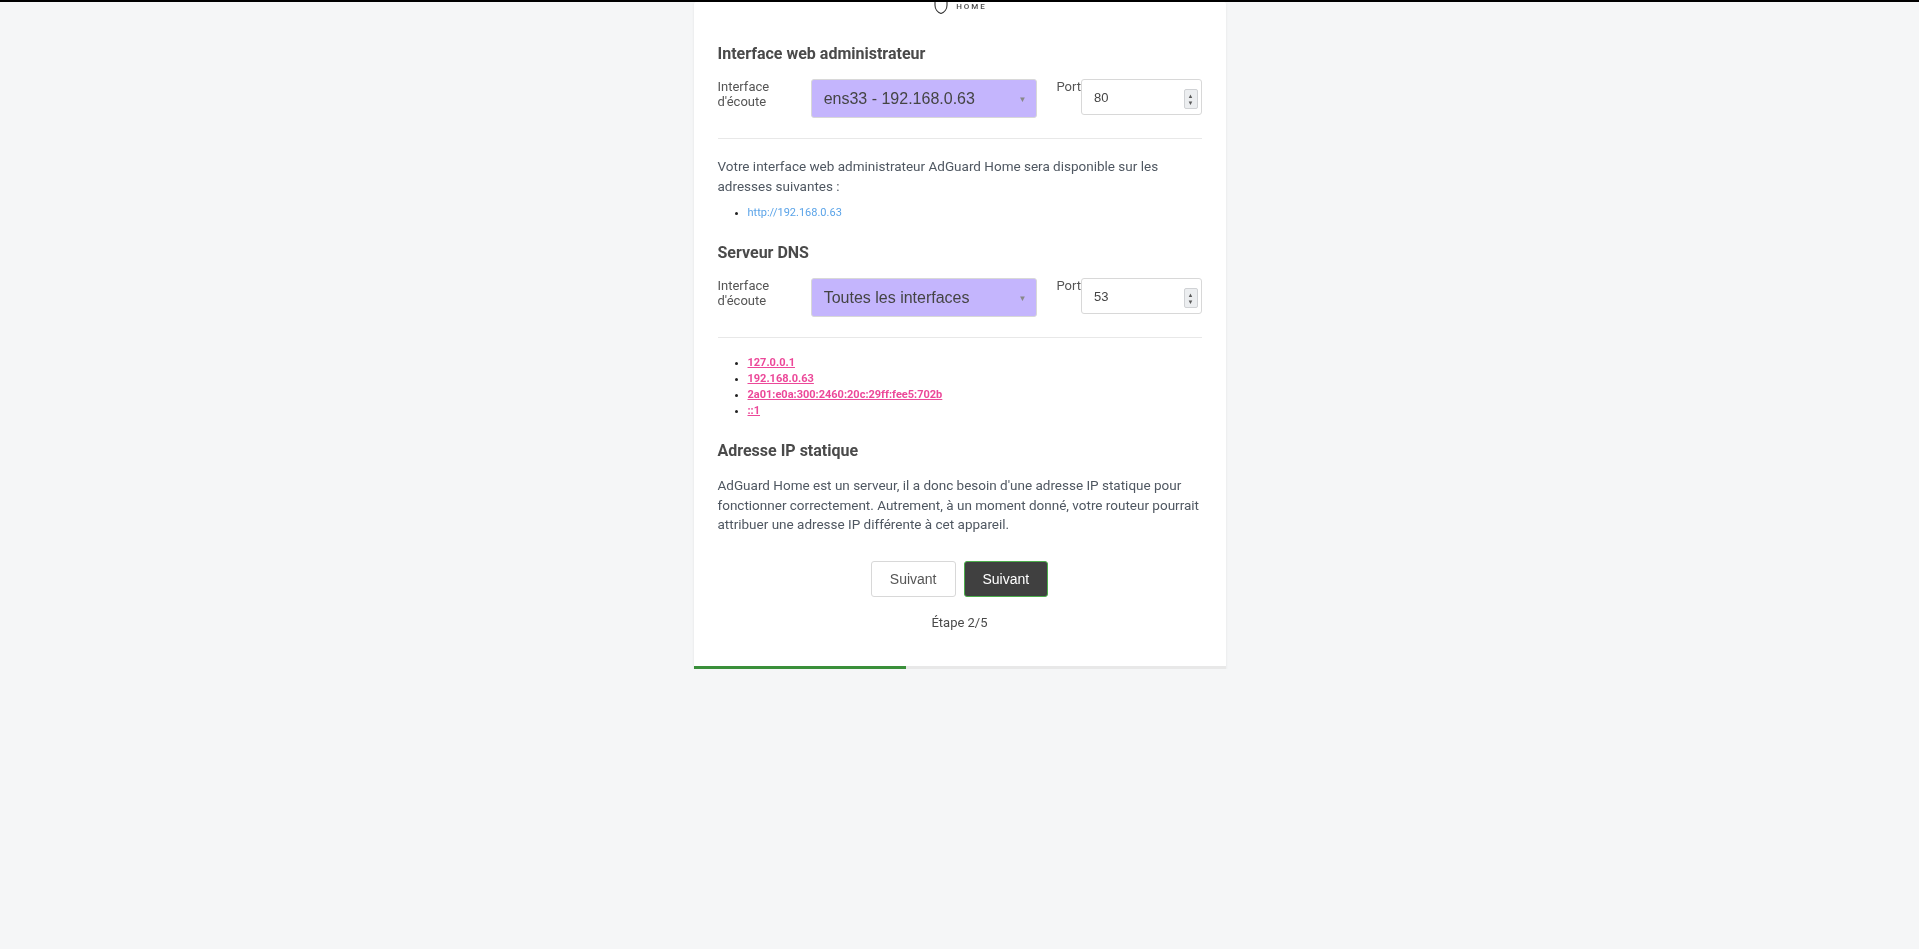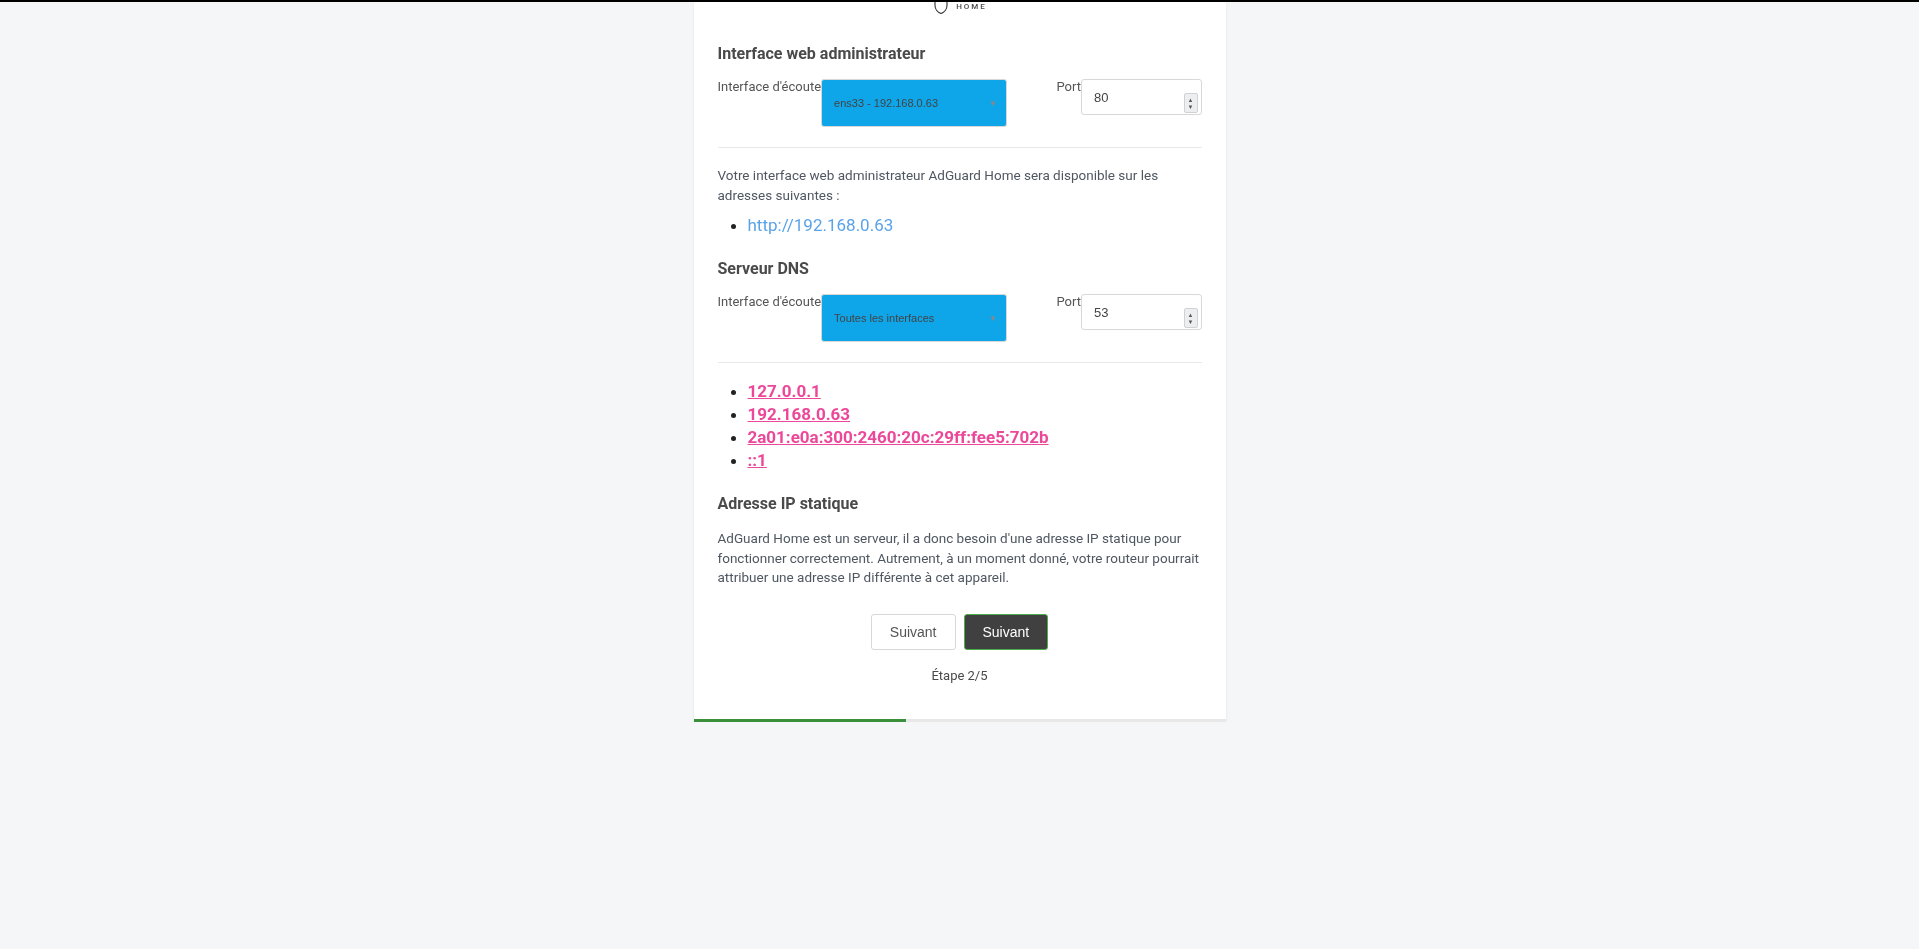--- a/index.html
+++ b/index.html
@@ -67,27 +67,27 @@
     label {
       font-size: 13px;
       color: #555;
       margin-bottom: 8px;
     }
     .select-wrap, .number-wrap {
       position: relative;
     }
     .select-input {
       width: 100%;
-      height: 48px;
+      height: 39px;
       border: 1px solid #d8d8d8;
       border-radius: 3px;
       padding: 0 30px 0 12px;
-      font-size: 11px;
+      font-size: 16px;
       color: #444;
-      background: #0ea5e9;
+      background: #c4b5fd;
       appearance: none;
       cursor: pointer;
     }
     .select-caret {
       position: absolute;
       right: 10px;
       top: 50%;
       transform: translateY(-50%);
       pointer-events: none;
       color: #888;
@@ -133,21 +133,21 @@
       line-height: 1.45;
       margin-bottom: 10px;
     }
     ul.addr-list {
       list-style: disc;
       padding-left: 30px;
       margin-bottom: 24px;
       color: #222;
     }
     ul.addr-list li {
-      font-size: 17px;
+      font-size: 11px;
       margin-bottom: 3px;
       color: #222;
     }
     ul.addr-list li a {
       color: #5aa3e8;
       text-decoration: none;
     }
     ul.addr-list li strong {
       font-weight: 700;
       color: #ec4899;

